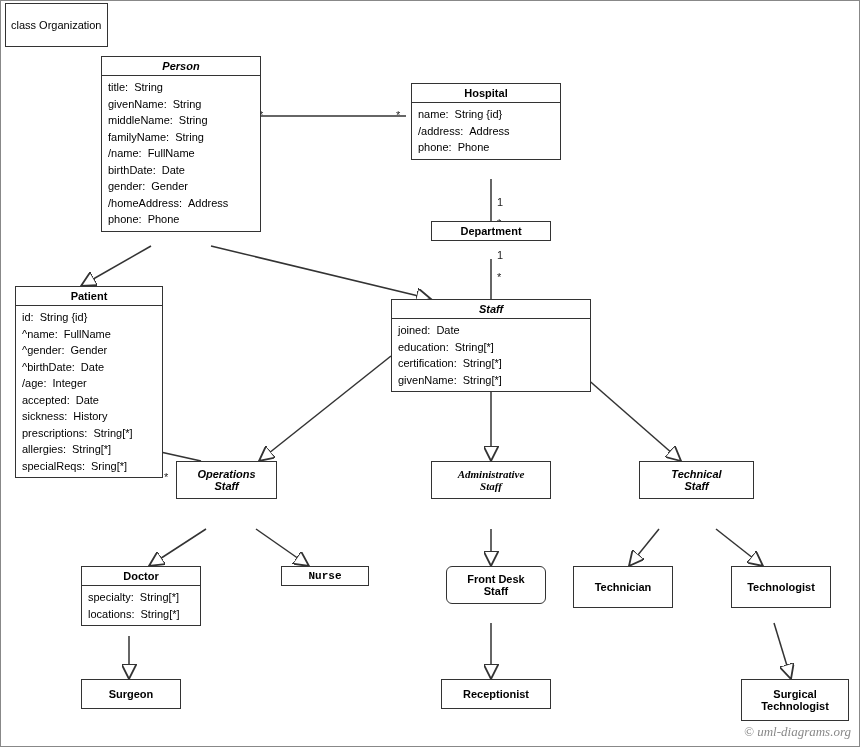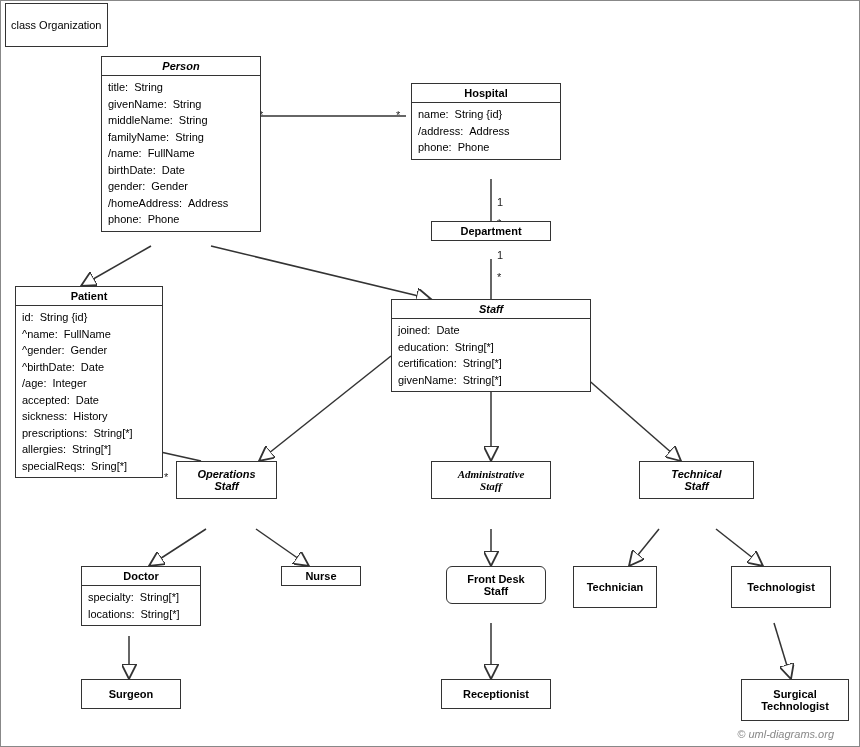--- a/index.html
+++ b/index.html
@@ -49,24 +49,25 @@
       left: 4px;
       font-size: 11px;
       font-family: Arial, sans-serif;
       background: #fff;
       border: 1px solid #333;
       padding: 15px 5px;
     }
     .watermark {
       position: absolute;
       bottom: 6px;
-      right: 25px;
-      font-size: 11px;
+      right: 8px;
+      font-size: 13px;
       color: #888;
       font-style: italic;
+      font-family: Liberation Serif, serif;
     }
     svg.arrows {
       position: absolute;
       top: 0; left: 0;
       width: 860px;
       height: 747px;
       pointer-events: none;
     }
     
     .mult {
@@ -293,29 +294,29 @@
           <span class="attr-name">specialty:</span>
           <span class="attr-type">String[*]</span>
         </div>
       <div class="attr-row">
           <span class="attr-name">locations:</span>
           <span class="attr-type">String[*]</span>
         </div>
     </div>
   </div>
 
-  <div class="uml-box" style="left:280px; top:565px; width:80px; text-align:center;">
+  <div class="uml-box" style="left:280px; top:565px; width:88px; text-align:center;font-family:Liberation Mono, monospace;">
     <div class="title" style="border-bottom:none;">Nurse</div>
   </div>
 
   <div class="uml-box" style="left:445px; top:565px; width:100px; text-align:center;border-radius:6px;">
     <div class="title" style="border-bottom:none; padding:6px 4px;">Front Desk<br>Staff</div>
   </div>
 
-  <div class="uml-box" style="left:572px; top:565px; width:84px; text-align:center;">
+  <div class="uml-box" style="left:572px; top:565px; width:100px; text-align:center;">
     <div class="title" style="border-bottom:none; padding: 14px 4px;">Technician</div>
   </div>
 
   <div class="uml-box" style="left:730px; top:565px; width:100px; text-align:center;">
     <div class="title" style="border-bottom:none; padding: 14px 4px;">Technologist</div>
   </div>
 
   <div class="uml-box" style="left:80px; top:678px; width:100px; text-align:center;">
     <div class="title" style="border-bottom:none; padding: 8px 4px;">Surgeon</div>
   </div>

